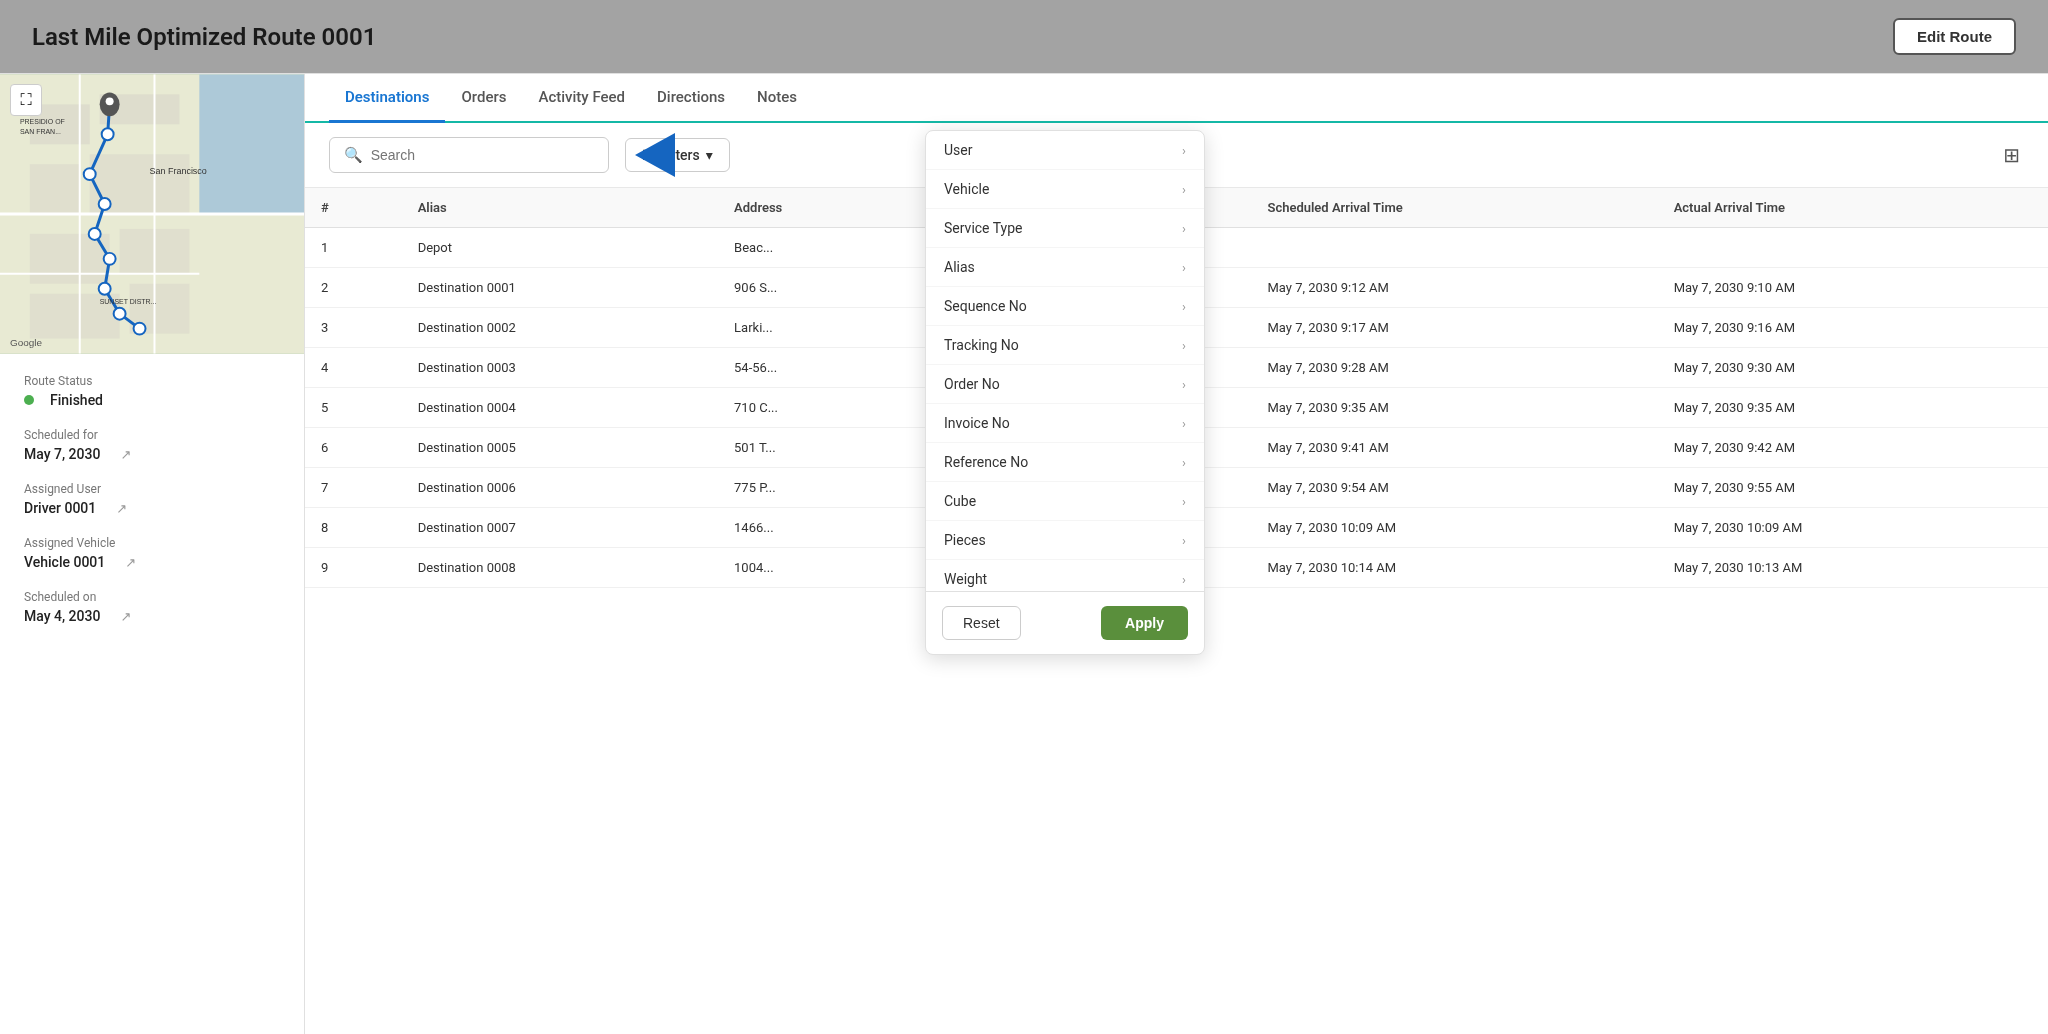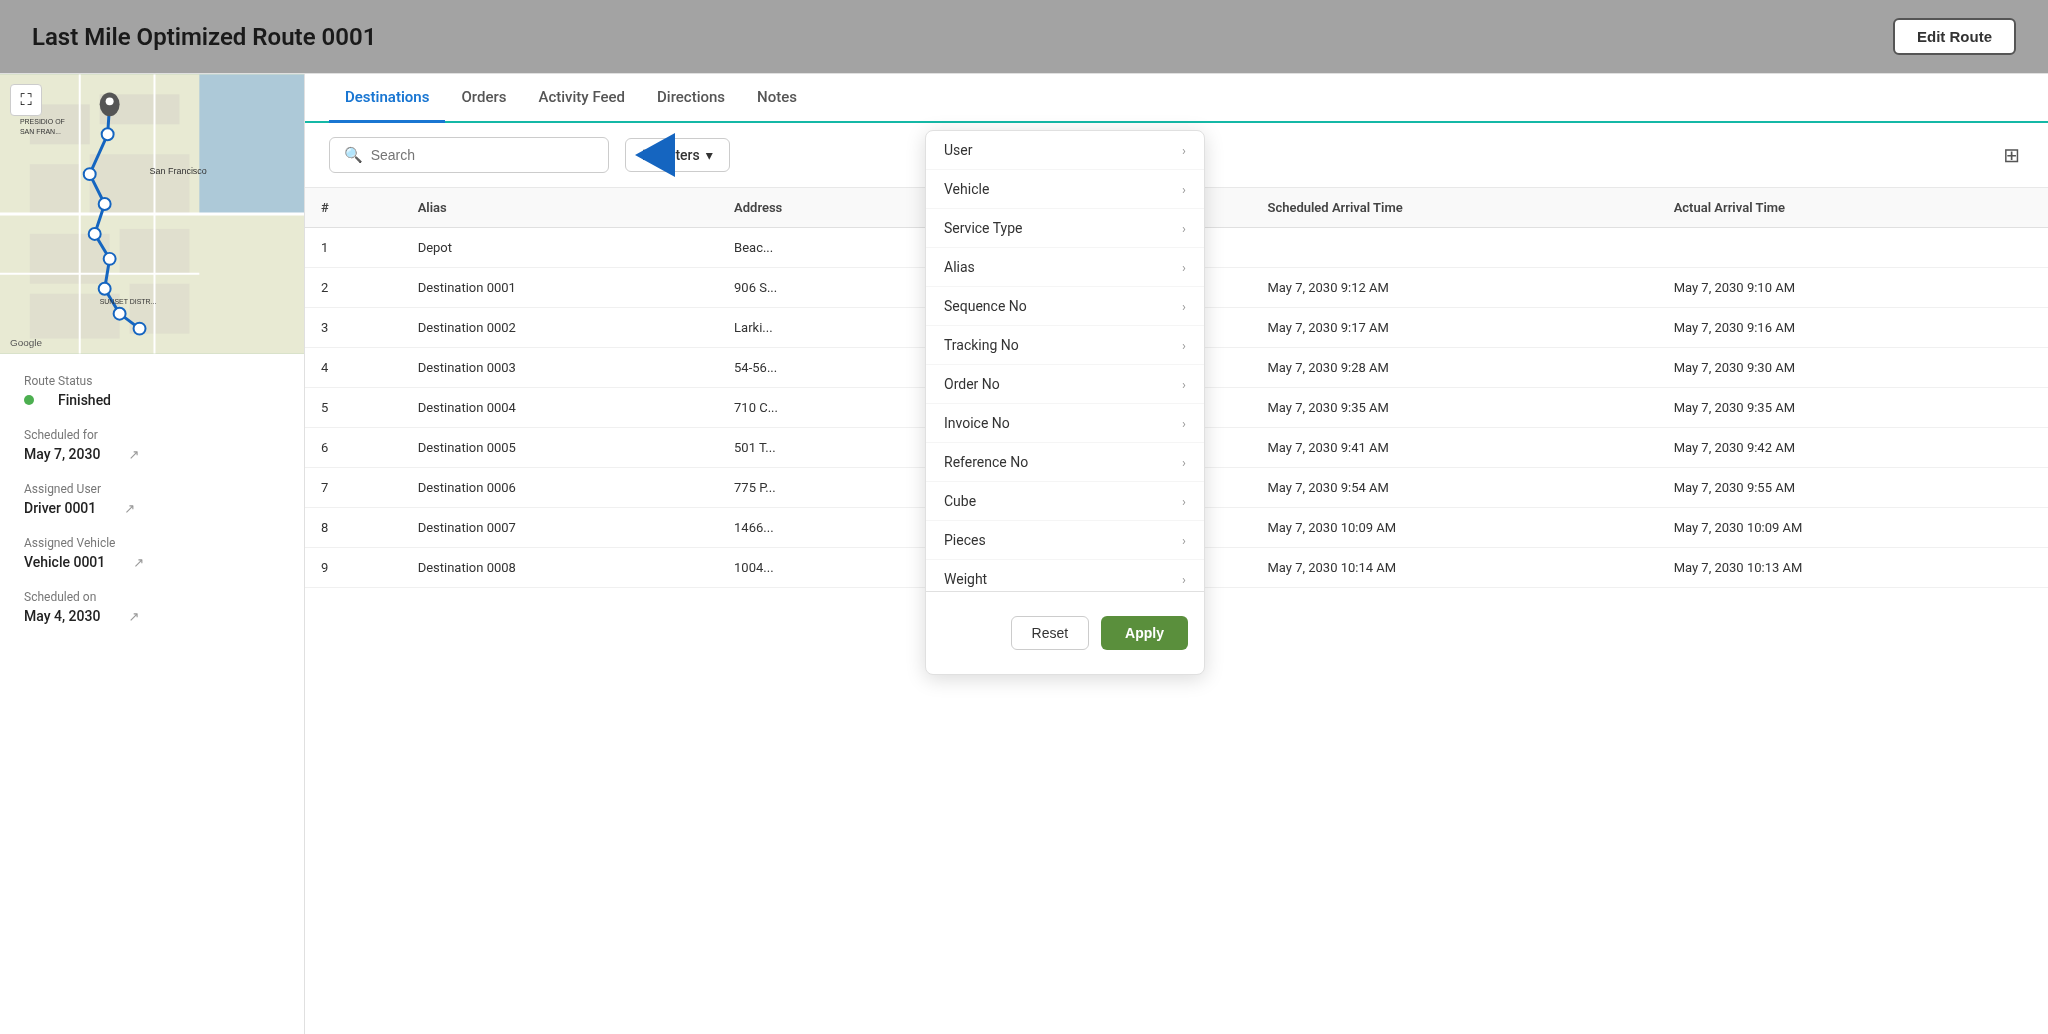--- a/index.html
+++ b/index.html
@@ -62,21 +62,21 @@
       cursor: pointer;
       font-size: 16px;
       z-index: 10;
     }
     .route-info {
       padding: 20px 24px;
       flex: 1;
     }
     .info-section { margin-bottom: 20px; }
     .info-label { font-size: 12px; color: #777; margin-bottom: 4px; }
-    .info-value { font-size: 14px; font-weight: 500; color: #222; display: flex; align-items: center; gap: 24px; }
+    .info-value { font-size: 14px; font-weight: 500; color: #222; display: flex; align-items: center; gap: 16px; }
     .status-dot { width: 10px; height: 10px; border-radius: 50%; background: #4caf50; display: inline-block; }
     .external-link-icon { font-size: 13px; color: #999; cursor: pointer; margin-left: 4px; }
 
     
     .right-panel {
       flex: 1;
       display: flex;
       flex-direction: column;
       background: #fff;
       overflow: hidden;
@@ -239,24 +239,24 @@
       justify-content: space-between;
       padding: 11px 18px;
       font-size: 14px;
       color: #333;
       cursor: pointer;
       border-bottom: 1px solid #f5f5f5;
     }
     .filter-item .chevron { color: #999; font-size: 13px; }
     .filter-footer {
       display: flex;
-      gap: 12px;
-      padding: 24px 16px;
+      gap: 4px;
+      padding: 14px 16px;
       border-top: 1px solid #e0e0e0;
-      justify-content: flex-end;
+      justify-content: space-between;
     }
     .reset-btn {
       padding: 8px 20px;
       border: 1px solid #ccc;
       border-radius: 6px;
       background: #fff;
       font-size: 14px;
       cursor: pointer;
       color: #333;
     }

